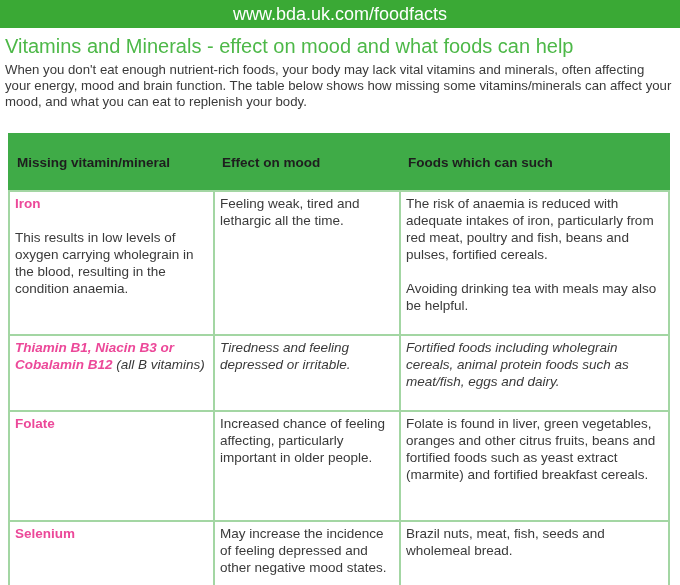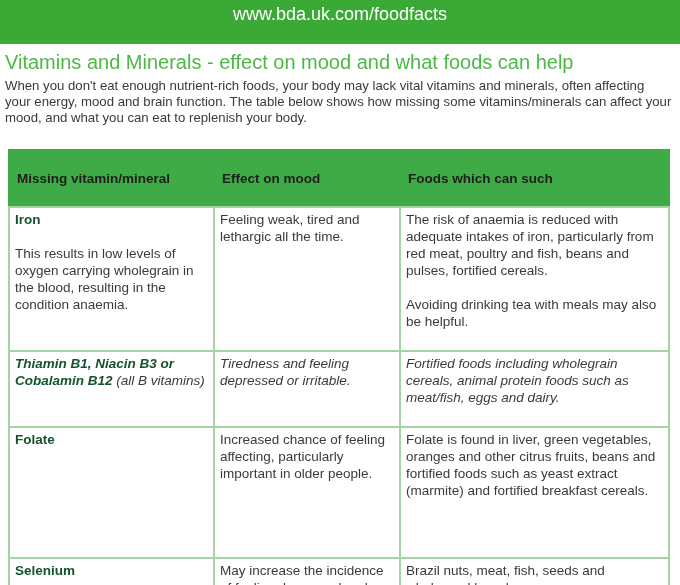--- a/index.html
+++ b/index.html
@@ -2,21 +2,21 @@
 <html><head>
 <meta charset="utf-8">
 <style>
   html,body{margin:0;padding:0;}
   body{
     width:680px;height:585px;background:#ffffff;overflow:hidden;
     font-family:"Liberation Sans",sans-serif;
     -webkit-font-smoothing:antialiased;
   }
   .topbar{
-    height:44px;background:#3aa935;color:#ffffff;
+    height:28px;background:#3aa935;color:#ffffff;
     text-align:center;font-size:18px;line-height:28px;font-weight:400;
   }
   .title{
     color:#4db848;font-size:20px;font-weight:400;
     margin:5px 6px 3px 5px;line-height:26px;
   }
   .intro{
     color:#3a3a3a;font-size:13.2px;line-height:15.8px;
     margin:2px 8px 0 5px;
   }
@@ -31,25 +31,25 @@
     font-size:13.5px;line-height:17px;color:#3a3a3a;
     overflow:hidden;
   }
   thead th{
     background:#3fab47;border:2px solid #3fab47;border-bottom:2px solid #a3d6a3;
     color:#1e1e1e;font-weight:bold;text-align:left;
     vertical-align:middle;height:57px;padding-left:7px;
   }
   tr.r0 td{height:140px;}
   tr.r1 td{height:73px;font-style:italic;}
-  tr.r2 td{height:131px;margin-left:36px;}
+  tr.r2 td{height:110px;margin-left:36px;}
   tr.r3 td{height:64px;}
   td p{margin:0 0 17px 0;}
   td p:empty{display:none;}
-  .gname{color:#14532d;font-weight:bold;}
+  .gname{color:#ec4899;font-weight:bold;}
   .suffix{color:#3a3a3a;font-weight:normal;}
 </style>
 </head>
 <body>
 
 <div class="page">
 
   <div class="topbar">
     <span>www.bda.uk.com/foodfacts</span>
   </div>

